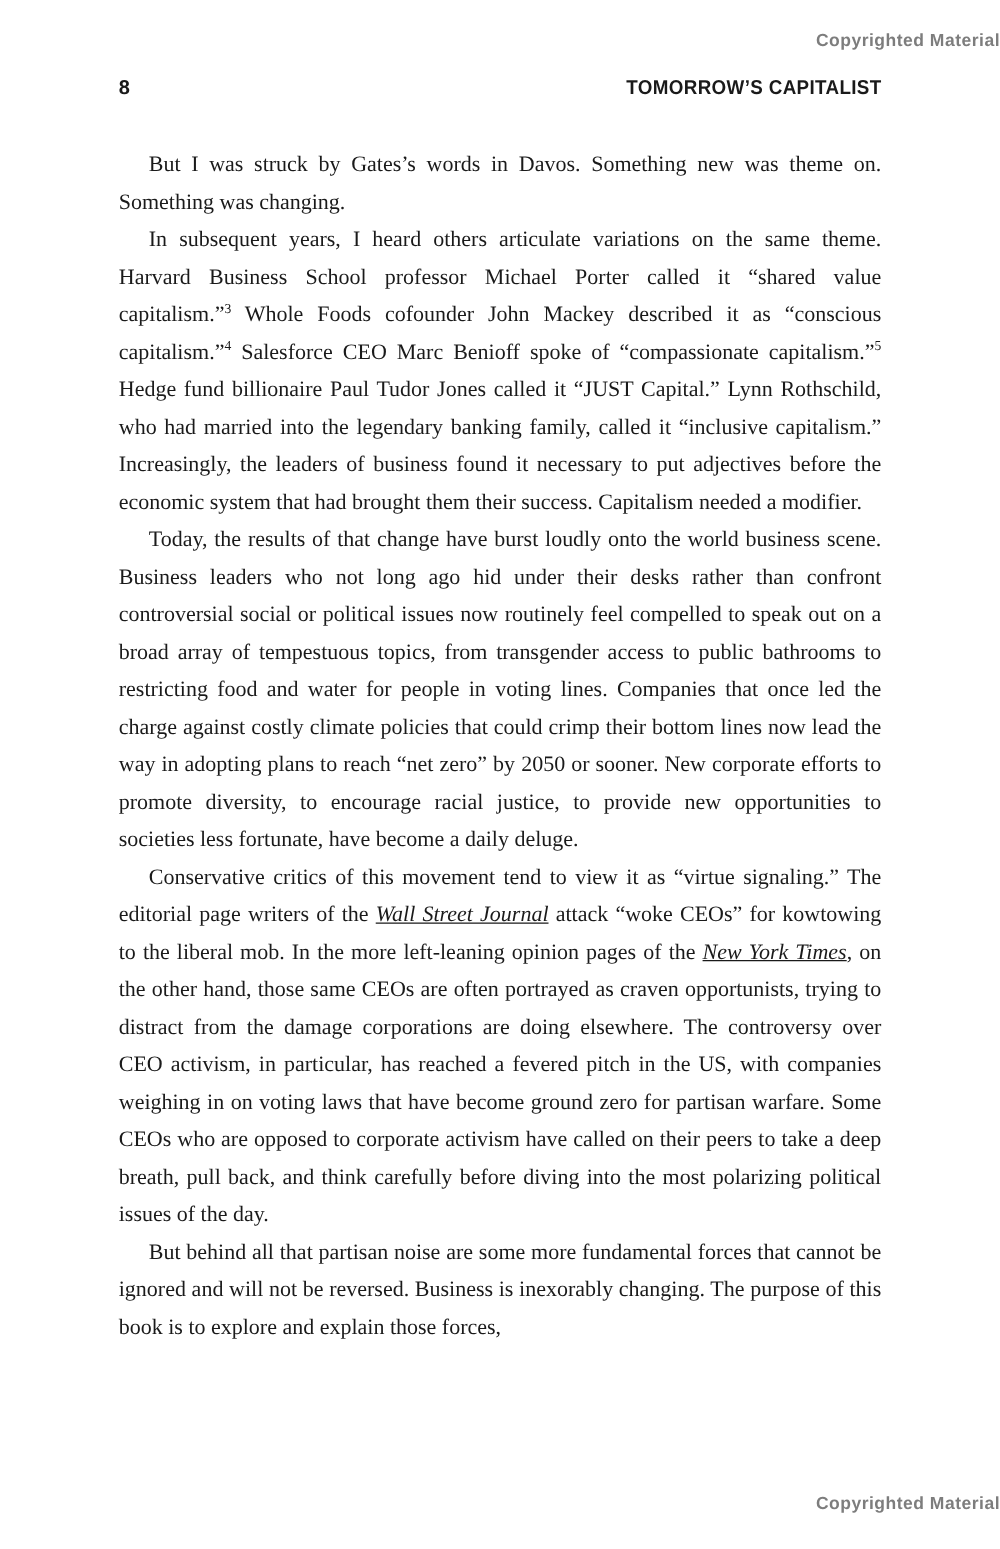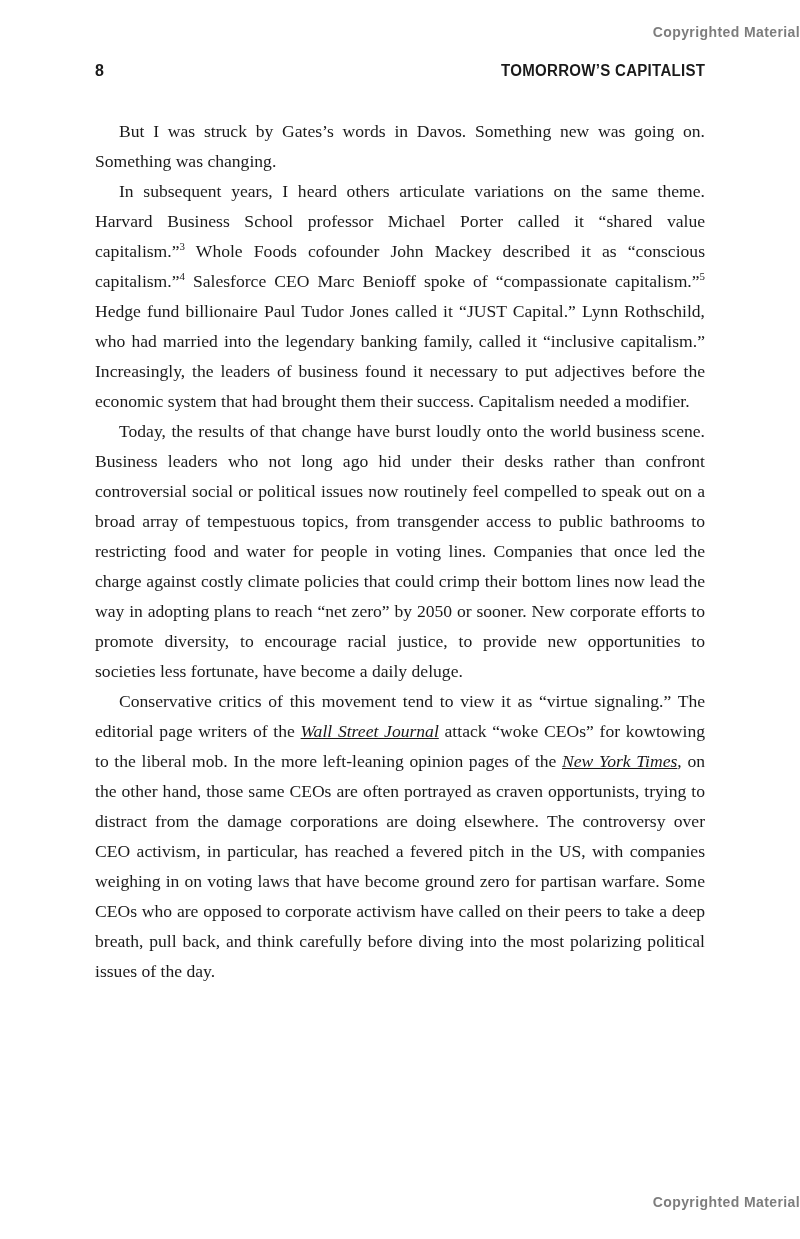--- a/index.html
+++ b/index.html
@@ -77,21 +77,22 @@
 <div class="book-page" style="--page-bg: #ffffff; --notice-gray: #7d7d7d; --text-black: #1a1a1a;">
 
   <div class="notice top">Copyrighted Material</div>
 
   <div class="page-header">
     <span class="page-number">8</span>
     <span class="running-header">TOMORROW’S CAPITALIST</span>
   </div>
 
   <div class="body-text">
-      <p><span>But I was struck by Gates’s words in Davos. Something new was going on. Something was changing.</span></p>
+      <p><span>But I was struck by Gates’s words in Davos. Something new was theme on. Something was changing.</span></p>
       <p><span>In subsequent years, I heard others articulate variations on the same theme. Harvard Business School professor Michael Porter called it “shared value capitalism.”</span><sup>3</sup><span> Whole Foods cofounder John Mackey described it as “conscious capitalism.”</span><sup>4</sup><span> Salesforce CEO Marc Benioff spoke of “compassionate capitalism.”</span><sup>5</sup><span> Hedge fund billionaire Paul Tudor Jones called it “JUST Capital.” Lynn Rothschild, who had married into the legendary banking family, called it “inclusive capitalism.” Increasingly, the leaders of business found it necessary to put adjectives before the economic system that had brought them their success. Capitalism needed a modifier.</span></p>
       <p><span>Today, the results of that change have burst loudly onto the world business scene. Business leaders who not long ago hid under their desks rather than confront controversial social or political issues now routinely feel compelled to speak out on a broad array of tempestuous topics, from transgender access to public bathrooms to restricting food and water for people in voting lines. Companies that once led the charge against costly climate policies that could crimp their bottom lines now lead the way in adopting plans to reach “net zero” by 2050 or sooner. New corporate efforts to promote diversity, to encourage racial justice, to provide new opportunities to societies less fortunate, have become a daily deluge.</span></p>
       <p><span>Conservative critics of this movement tend to view it as “virtue signaling.” The editorial page writers of the </span><em>Wall Street Journal</em><span> attack “woke CEOs” for kowtowing to the liberal mob. In the more left-leaning opinion pages of the </span><em>New York Times</em><span>, on the other hand, those same CEOs are often portrayed as craven opportunists, trying to distract from the damage corporations are doing elsewhere. The controversy over CEO activism, in particular, has reached a fevered pitch in the US, with companies weighing in on voting laws that have become ground zero for partisan warfare. Some CEOs who are opposed to corporate activism have called on their peers to take a deep breath, pull back, and think carefully before diving into the most polarizing political issues of the day.</span></p>
+      <p><span>But behind all that partisan noise are some more fundamental forces that cannot be ignored and will not be reversed. Business is inexorably changing. The purpose of this book is to explore and explain those forces,</span></p>
     </div>
 
   <div class="notice bottom">Copyrighted Material</div>
 
 </div>
 
 </body></html>

